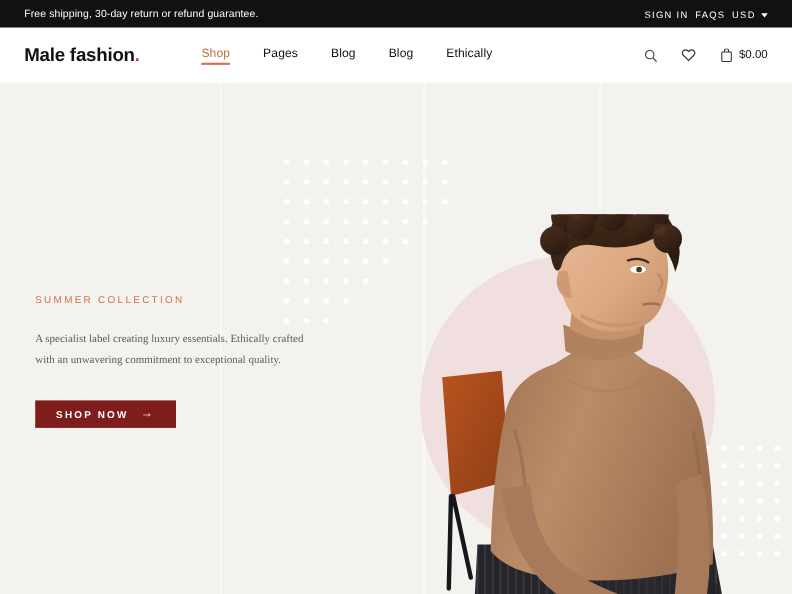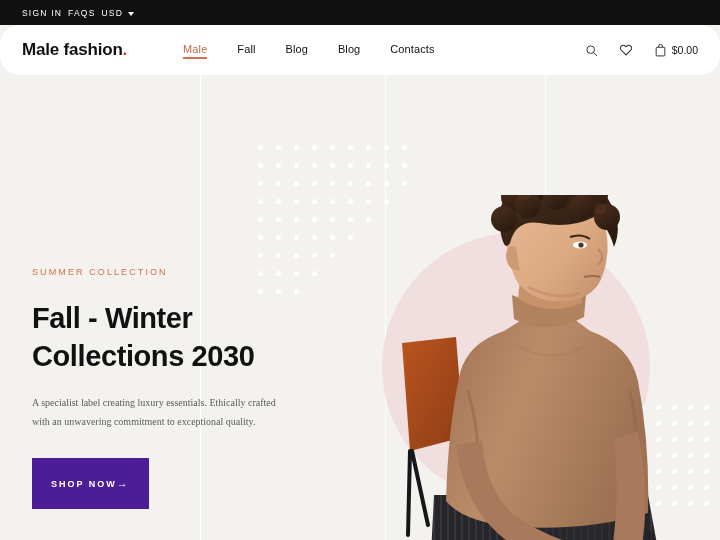--- a/index.html
+++ b/index.html
@@ -25,21 +25,21 @@
   }
   .cur { display:flex; align-items:center; gap:5px; }
   .caret {
     width:0;height:0;border-left:3.5px solid transparent;border-right:3.5px solid transparent;
     border-top:4px solid #ffffff; display:inline-block; position:relative; top:1px;
   }
 
   
   .header {
     position:relative; height:50px; background:#ffffff;
-    display:flex; align-items:center; padding:0 22px; z-index:30;border-radius:20px;
+    display:flex; align-items:center; padding:0 22px; z-index:30;
   }
   .logo { font-size:17px; font-weight:700; color:#111111; letter-spacing:-.2px; white-space:nowrap; cursor:pointer;}
   .logo .dot { color:#e53637; }
 
   .nav { display:flex; align-items:center; gap:30px; margin-left:56px; }
   .nav-item {
     position:relative; font-size:11px; color:#111111; letter-spacing:.1px;
     cursor:pointer; padding-bottom:3px;
   }
   .nav-item.active { color:#c06d4a; }
@@ -73,57 +73,58 @@
     font-weight:500; margin-bottom:22px;
   }
   .hero-title {
     font-size:29px; line-height:38px; color:#111111; font-weight:700;
     letter-spacing:-.4px; margin-bottom:18px;
   }
   .hero-desc {
     font-size:10px; line-height:19px; color:#5b5b5b; max-width:250px; margin-bottom:27px;font-family:Liberation Serif, serif;
   }
   .shop-btn {
-    display:inline-flex; align-items:center; 
-    background:#4c1d95; color:#ffffff; padding:20px 19px;
+    display:inline-flex; align-items:center; gap:11px;
+    background:#7f1d1d; color:#ffffff; padding:7px 19px;
     font-size:9px; letter-spacing:2px; font-weight:700; text-transform:uppercase;
     cursor:pointer; border:none;
   }
   .arrow { font-size:11px; line-height:1; }
 
   
   .model { position:absolute; left:398px; top:120px; width:300px; height:420px; z-index:5; }
 </style>
 </head>
 <body>
 
 <div class="page">
 
   <div class="topbar">
+    <div class="topbar-msg">Free shipping, 30-day return or refund guarantee.</div>
     <div class="topbar-right">
       <div class="topbar-link">SIGN IN</div>
       <div class="topbar-link">FAQS</div>
       <div class="topbar-link cur">
         <span>USD</span>
         <span class="caret"></span>
       </div>
     </div>
   </div>
 
   <div class="header">
     <div class="logo">
       <span>Male fashion</span><span class="dot">.</span>
     </div>
 
     <div class="nav">
-      <div class="nav-item active">Male</div>
-      <div class="nav-item">Fall</div>
+      <div class="nav-item active">Shop</div>
+      <div class="nav-item">Pages</div>
       <div class="nav-item">Blog</div>
       <div class="nav-item">Blog</div>
-      <div class="nav-item">Contacts</div>
+      <div class="nav-item">Ethically</div>
     </div>
 
     <div class="header-right">
       <div class="icon-btn">
         <svg width="13" height="13" viewBox="0 0 24 24" fill="none" stroke="#333" stroke-width="1.8">
           <circle cx="10.5" cy="10.5" r="7"></circle>
             <line x1="15.8" y1="15.8" x2="22" y2="22"></line>
         </svg>
       </div>
       <div class="icon-btn">
@@ -374,24 +375,20 @@
         <span style="left: 624px; top: 426px;"></span>
         <span style="left: 640px; top: 426px;"></span>
         <span style="left: 656px; top: 426px;"></span>
         <span style="left: 672px; top: 426px;"></span>
         <span style="left: 688px; top: 426px;"></span>
         <span style="left: 704px; top: 426px;"></span>
       </div>
 
     <div class="hero-content">
       <div class="eyebrow">SUMMER COLLECTION</div>
-      <div class="hero-title">
-        <div>Fall - Winter</div>
-        <div>Collections 2030</div>
-      </div>
       <div class="hero-desc">
         <span>A specialist label creating luxury essentials. Ethically crafted</span>
         <span>with an unwavering commitment to exceptional quality.</span>
       </div>
       <button class="shop-btn">
         <span>SHOP NOW</span>
         <span class="arrow">→</span>
       </button>
     </div>
 

